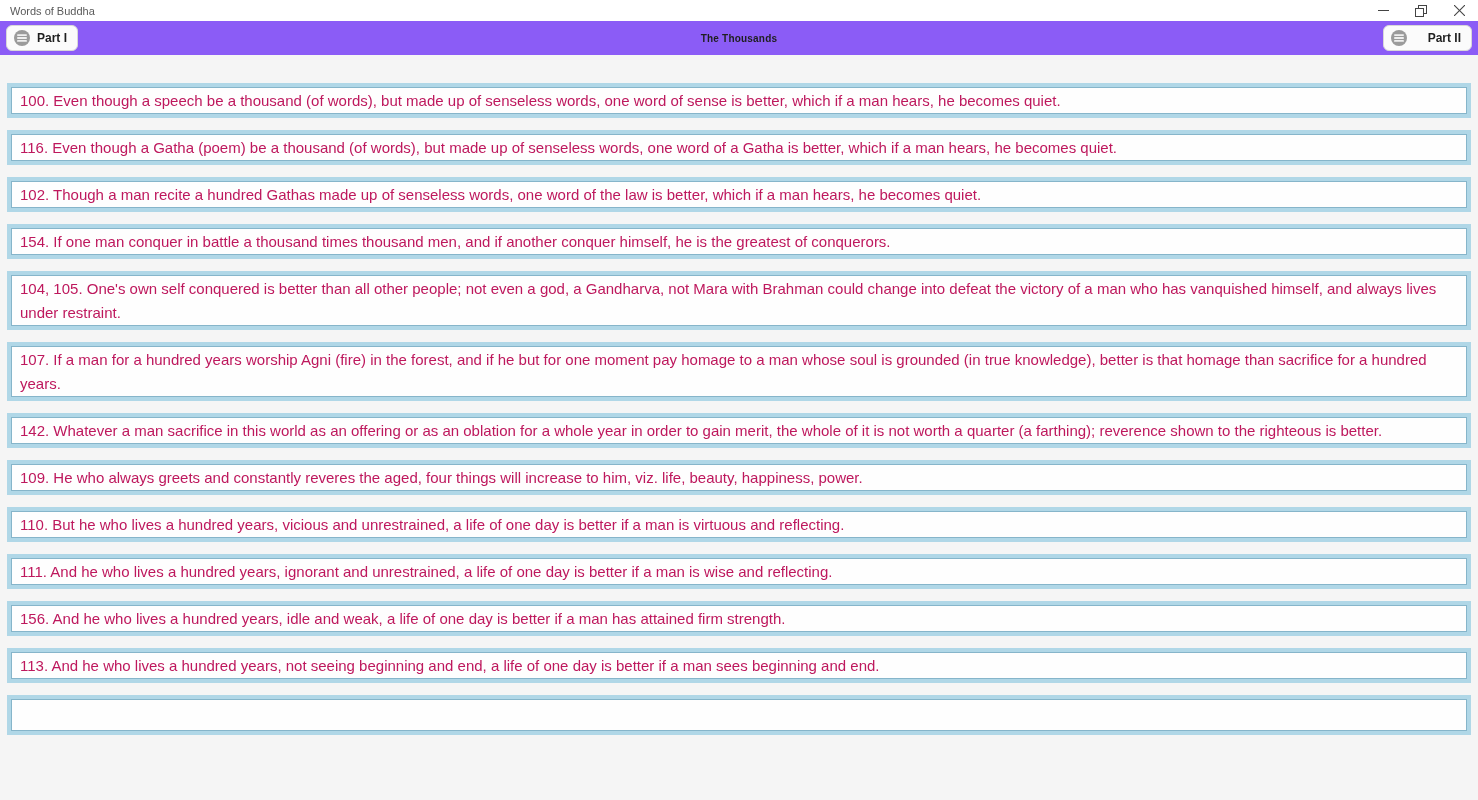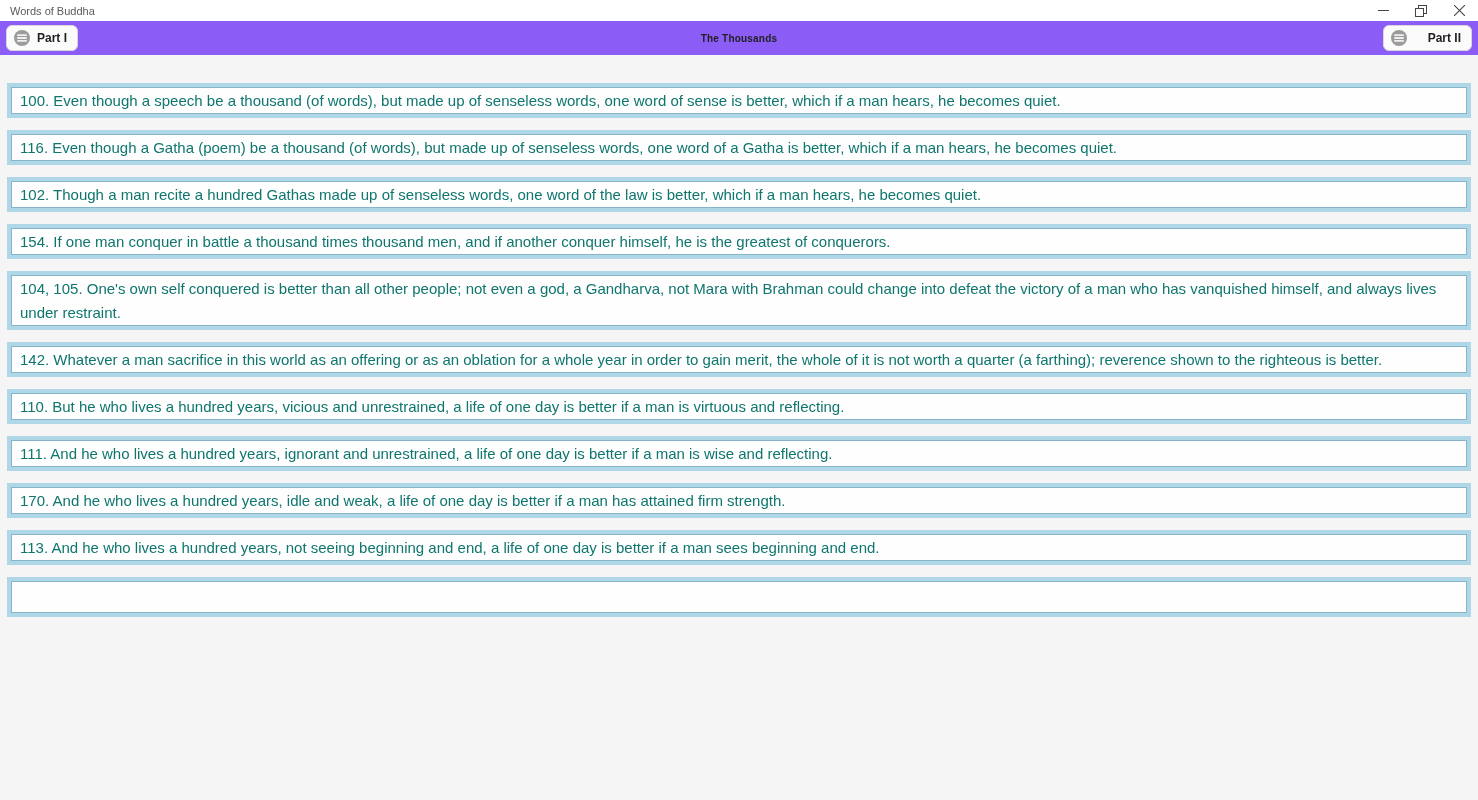--- a/index.html
+++ b/index.html
@@ -76,21 +76,21 @@
     background: #f5f5f5;
   }
   .verse {
     background: #fefefe;
     border: 4px solid #b0d7e7;
     box-shadow: inset 0 0 0 1px #86b5ca;
     margin-bottom: 12px;
     padding: 1.5px 9px;
     font-size: 15px;
     line-height: 24px;
-    color: #0f766e;
+    color: #be185d;
   }
   .verse.partial {
     height: 40px;
   }
 </style>
 </head>
 <body>
 
 <div class="titlebar">
   <div class="titlebar-title">Words of Buddha</div>
@@ -136,19 +136,21 @@
     <span>Part II</span>
   </button>
 </div>
 
 <div class="content">
   <div class="verse"><span>100. Even though a speech be a thousand (of words), but made up of senseless words, one word of sense is better, which if a man hears, he becomes quiet.</span></div>
   <div class="verse"><span>116. Even though a Gatha (poem) be a thousand (of words), but made up of senseless words, one word of a Gatha is better, which if a man hears, he becomes quiet.</span></div>
   <div class="verse"><span>102. Though a man recite a hundred Gathas made up of senseless words, one word of the law is better, which if a man hears, he becomes quiet.</span></div>
   <div class="verse"><span>154. If one man conquer in battle a thousand times thousand men, and if another conquer himself, he is the greatest of conquerors.</span></div>
   <div class="verse"><span>104, 105. One's own self conquered is better than all other people; not even a god, a Gandharva, not Mara with Brahman could change into defeat the victory of a man who has vanquished himself, and always lives under restraint.</span></div>
+  <div class="verse"><span>107. If a man for a hundred years worship Agni (fire) in the forest, and if he but for one moment pay homage to a man whose soul is grounded (in true knowledge), better is that homage than sacrifice for a hundred years.</span></div>
   <div class="verse"><span>142. Whatever a man sacrifice in this world as an offering or as an oblation for a whole year in order to gain merit, the whole of it is not worth a quarter (a farthing); reverence shown to the righteous is better.</span></div>
+  <div class="verse"><span>109. He who always greets and constantly reveres the aged, four things will increase to him, viz. life, beauty, happiness, power.</span></div>
   <div class="verse"><span>110. But he who lives a hundred years, vicious and unrestrained, a life of one day is better if a man is virtuous and reflecting.</span></div>
   <div class="verse"><span>111. And he who lives a hundred years, ignorant and unrestrained, a life of one day is better if a man is wise and reflecting.</span></div>
-  <div class="verse"><span>170. And he who lives a hundred years, idle and weak, a life of one day is better if a man has attained firm strength.</span></div>
+  <div class="verse"><span>156. And he who lives a hundred years, idle and weak, a life of one day is better if a man has attained firm strength.</span></div>
   <div class="verse"><span>113. And he who lives a hundred years, not seeing beginning and end, a life of one day is better if a man sees beginning and end.</span></div>
   <div class="verse partial"></div>
 </div>
 
 </body></html>

